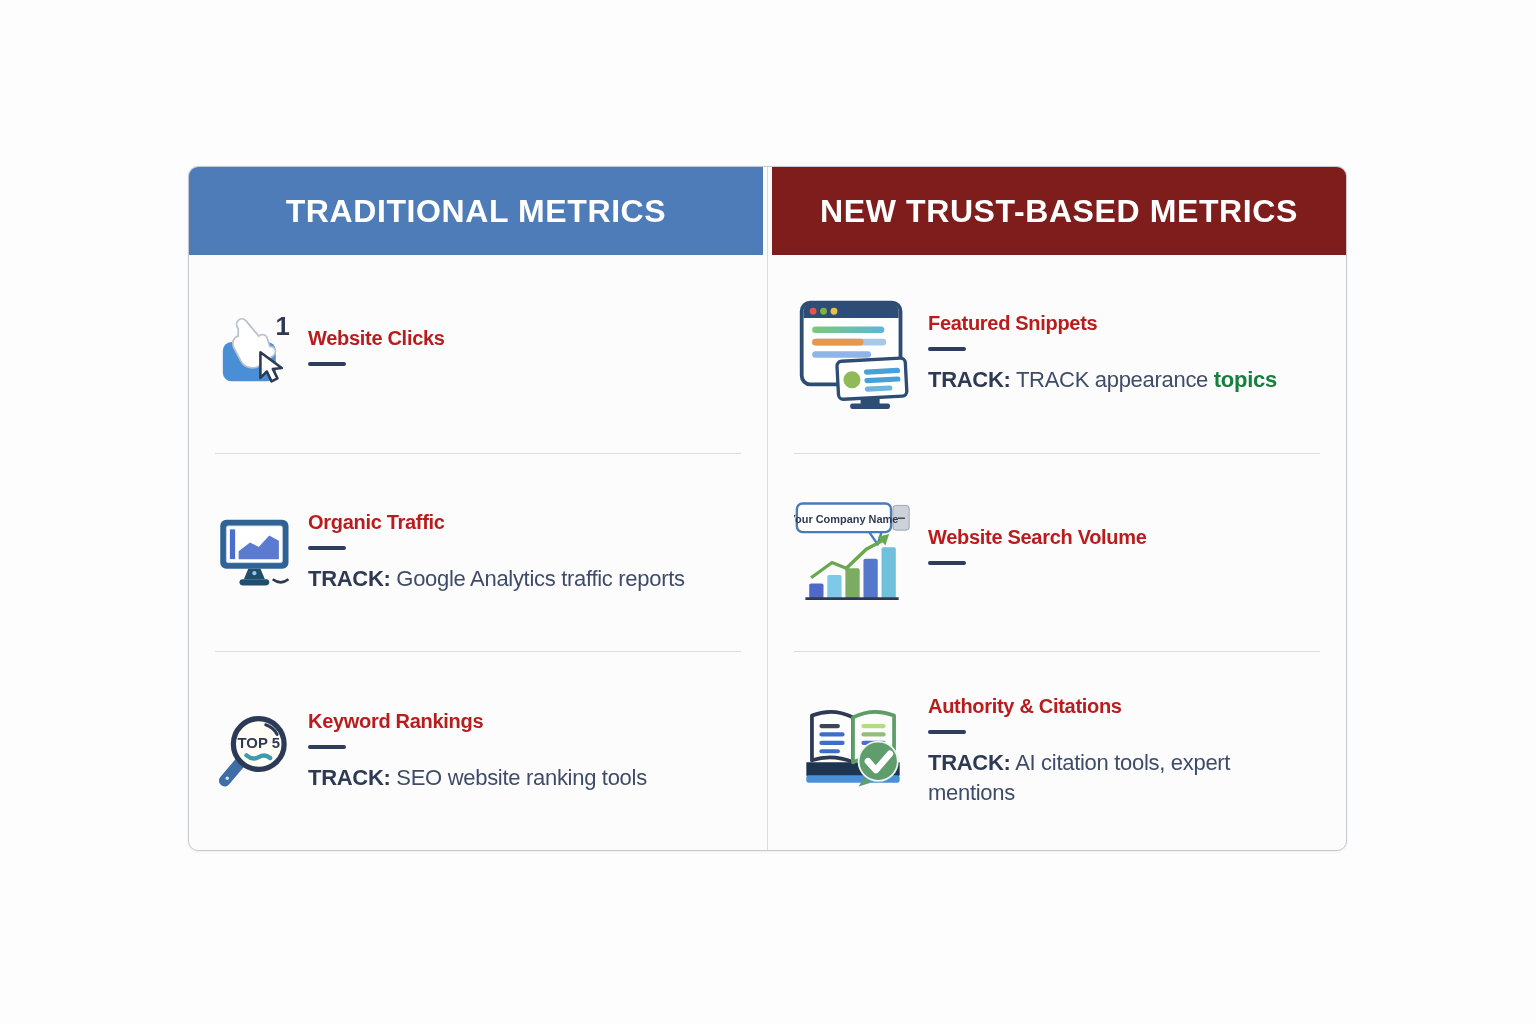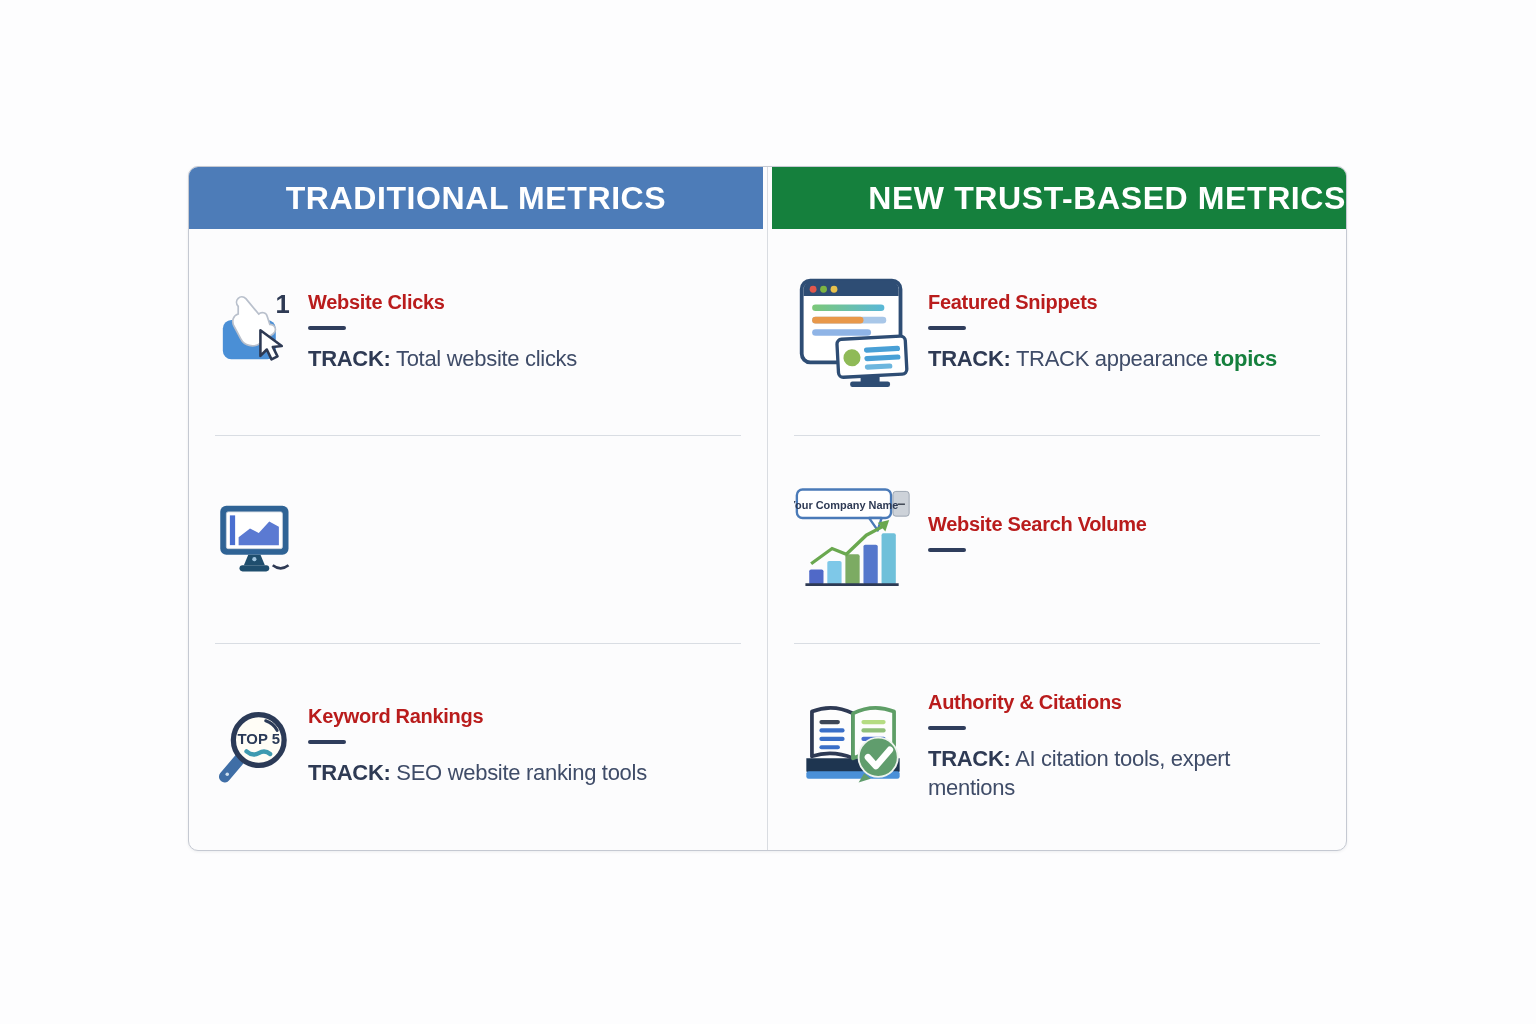--- a/index.html
+++ b/index.html
@@ -11,21 +11,21 @@
   }
   .card{
     position:absolute;left:188px;top:166px;width:1159px;height:685px;
     background:#fcfcfd;border:1.5px solid #c5c9d2;border-radius:10px;
     box-shadow:0 1px 3px rgba(40,50,70,.08);
     display:flex;overflow:hidden;box-sizing:border-box;
   }
   .col{flex:1 1 0;display:flex;flex-direction:column;min-width:0;}
   .col.right{border-left:1px solid #d9dce1;}
   .col-header{
-    height:62px;flex:none;display:flex;align-items:center;justify-content:center;
+    height:88px;flex:none;display:flex;align-items:center;justify-content:center;
     color:#ffffff;font-size:32px;font-weight:bold;letter-spacing:.6px;
   }
   .col.left  .col-header{margin-right:4px;}
   .col.right .col-header{margin-left:4px;}
   .rows{flex:1;display:flex;flex-direction:column;}
   .row{
     flex:1 1 0;display:flex;align-items:center;
     padding:0 26px;box-sizing:border-box;
   }
   .sep{height:1px;background:#d9dde3;margin:0 26px;flex:none;}
@@ -62,41 +62,45 @@
           <svg width="82" height="86" viewBox="0 0 96 96" aria-hidden="true">
             <rect x="8" y="34" width="62" height="46" rx="10" fill="#4a8fd6"></rect>
             <path d="M26 18 C20 11 29 3 35 9 L50 27 C53 24 59 25 60 30 L63 39 C69 39 72 46 67 50 L52 61 C44 67 33 64 29 56 L21 41 C18 35 20 29 26 27 Z" fill="#ffffff" stroke="#b9c0cc" stroke-width="2"></path>
             <path d="M52 46 v30 l7.5 -7.5 l5.5 11.5 l7 -3.5 l-5.5 -11 l10.5 -1 Z" fill="#ffffff" stroke="#2e3a54" stroke-width="3" stroke-linejoin="round"></path>
             <text x="78" y="26" text-anchor="middle" font-size="30" font-weight="bold" fill="#2e3a54">1</text>
           </svg>
         </div>
         <div class="txt">
           <div class="row-title">Website Clicks</div>
           <div class="dash"></div>
-          <div class="track">
-            <span class="lbl">TRACK:</span>
-            <span>Total website clicks</span>
-          </div>
         </div>
       </div>
       <div class="sep"></div>
 
       <div class="row">
         <div class="icon-box">
           <svg width="84" height="88" viewBox="0 0 96 96" aria-hidden="true">
             <rect x="6" y="10" width="78" height="56" rx="7" fill="#2f6395"></rect>
             <rect x="13" y="17" width="64" height="42" rx="2" fill="#ffffff" stroke="#c9d2dd"></rect>
             <rect x="17" y="21" width="6" height="34" fill="#4a6fd0"></rect>
             <path d="M27 55 V46 L40 36 L50 41 L62 28 L73 34 V55 Z" fill="#5b7ad2"></path>
             <path d="M38 66 h14 l5 12 h-24 Z" fill="#1f4e6e"></path>
             <rect x="28" y="78" width="34" height="7" rx="3.5" fill="#1f4e6e"></rect>
             <path d="M66 78 q9 7 18 0" stroke="#2e3a54" stroke-width="3" fill="none"></path>
             <circle cx="45" cy="71" r="2.4" fill="#9fc4e0"></circle>
           </svg>
         </div>
+        <div class="txt">
+          <div class="row-title">Organic Traffic</div>
+          <div class="dash"></div>
+          <div class="track">
+            <span class="lbl">TRACK:</span>
+            <span>Google Analytics traffic reports</span>
+          </div>
+        </div>
       </div>
       <div class="sep"></div>
 
       <div class="row">
         <div class="icon-box">
           <svg width="84" height="90" viewBox="0 0 96 96" aria-hidden="true">
             <line x1="28" y1="62" x2="11" y2="82" stroke="#3f6ea6" stroke-width="13" stroke-linecap="round"></line>
             <circle cx="14" cy="79" r="2" fill="#cfe0ee"></circle>
             <circle cx="50" cy="40" r="29" fill="#fffdf6" stroke="#2b3a57" stroke-width="6"></circle>
             <path d="M58 18 q9 3 13 11" stroke="#2b3a57" stroke-width="3.5" fill="none" stroke-linecap="round"></path>
@@ -111,21 +115,21 @@
             <span class="lbl">TRACK:</span>
             <span>SEO website ranking tools</span>
           </div>
         </div>
       </div>
 
     </div>
   </div>
 
   <div class="col right">
-    <div class="col-header" style="background-color: #15803d; justify-content: flex-end;">
+    <div class="col-header" style="background-color: #7f1d1d;">
       <span>NEW TRUST-BASED METRICS</span>
     </div>
     <div class="rows">
 
       <div class="row">
         <div class="icon-box">
           <svg width="114" height="114" viewBox="0 0 120 120" aria-hidden="true">
             <defs>
               <linearGradient id="gGT" x1="0" y1="0" x2="1" y2="0">
                 <stop offset="0" stop-color="#7cc879"></stop>

